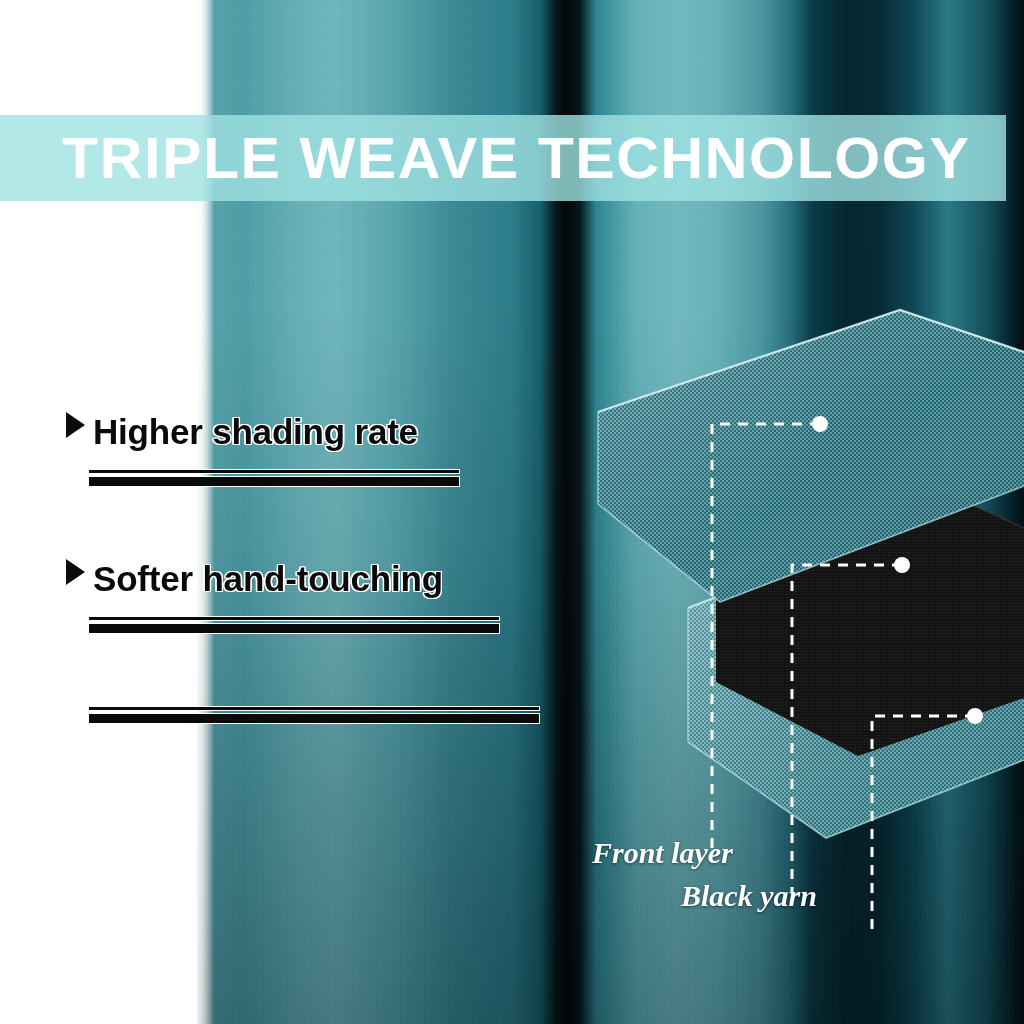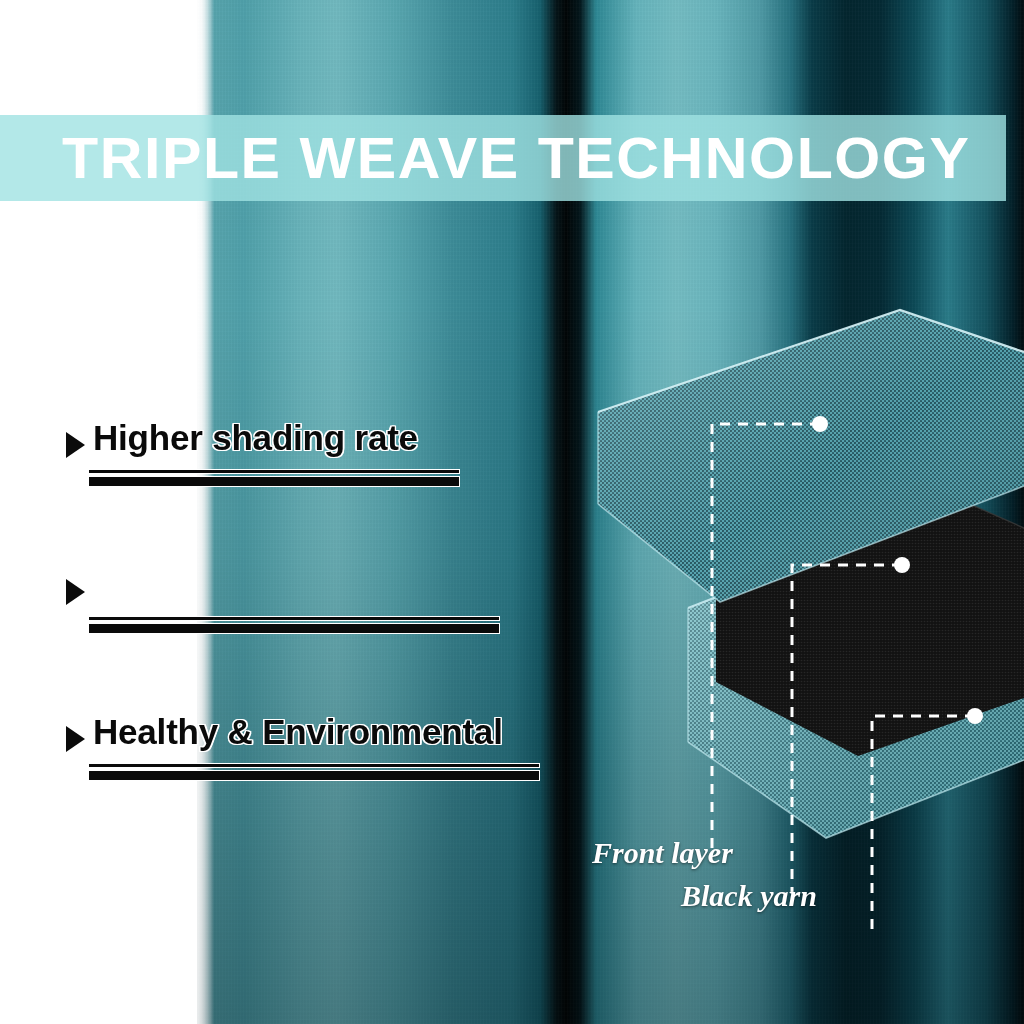--- a/index.html
+++ b/index.html
@@ -123,21 +123,21 @@
     position: absolute;
     left: 66px;
     top: 412px;
     width: 560px;
   }
   .feature { position: relative; margin-bottom: 72px; }
   .feature:last-child { margin-bottom: 0; }
 
   .feature-row {
     display: flex;
-    align-items: flex-end;
+    align-items: flex-start;
     height: 46px;
   }
   .bullet-tri {
     width: 0; height: 0;
     border-left: 19px solid #0b0b0b;
     border-top: 13px solid transparent;
     border-bottom: 13px solid transparent;
     margin-right: 8px;
     flex: 0 0 auto;
     filter: drop-shadow(0 0 1.4px rgba(255,255,255,0.95));
@@ -231,32 +231,29 @@
       </div>
       <div class="feature-rule" style="width:372px">
         <div class="rule-thin"></div>
         <div class="rule-thick"></div>
       </div>
     </div>
 
     <div class="feature">
       <div class="feature-row">
         <div class="bullet-tri"></div>
+        <div class="feature-label">Softer hand-touching</div>
       </div>
       <div class="feature-rule" style="width:412px">
         <div class="rule-thin"></div>
         <div class="rule-thick"></div>
       </div>
     </div>
 
     <div class="feature">
-      <div class="feature-row">
-        <div class="bullet-tri"></div>
-        <div class="feature-label">Healthy &amp; Environmental</div>
-      </div>
       <div class="feature-rule" style="width:452px">
         <div class="rule-thin"></div>
         <div class="rule-thick"></div>
       </div>
     </div>
 
   </div>
 
   <div class="diagram">
     <svg viewBox="0 0 434 560" preserveAspectRatio="none">

